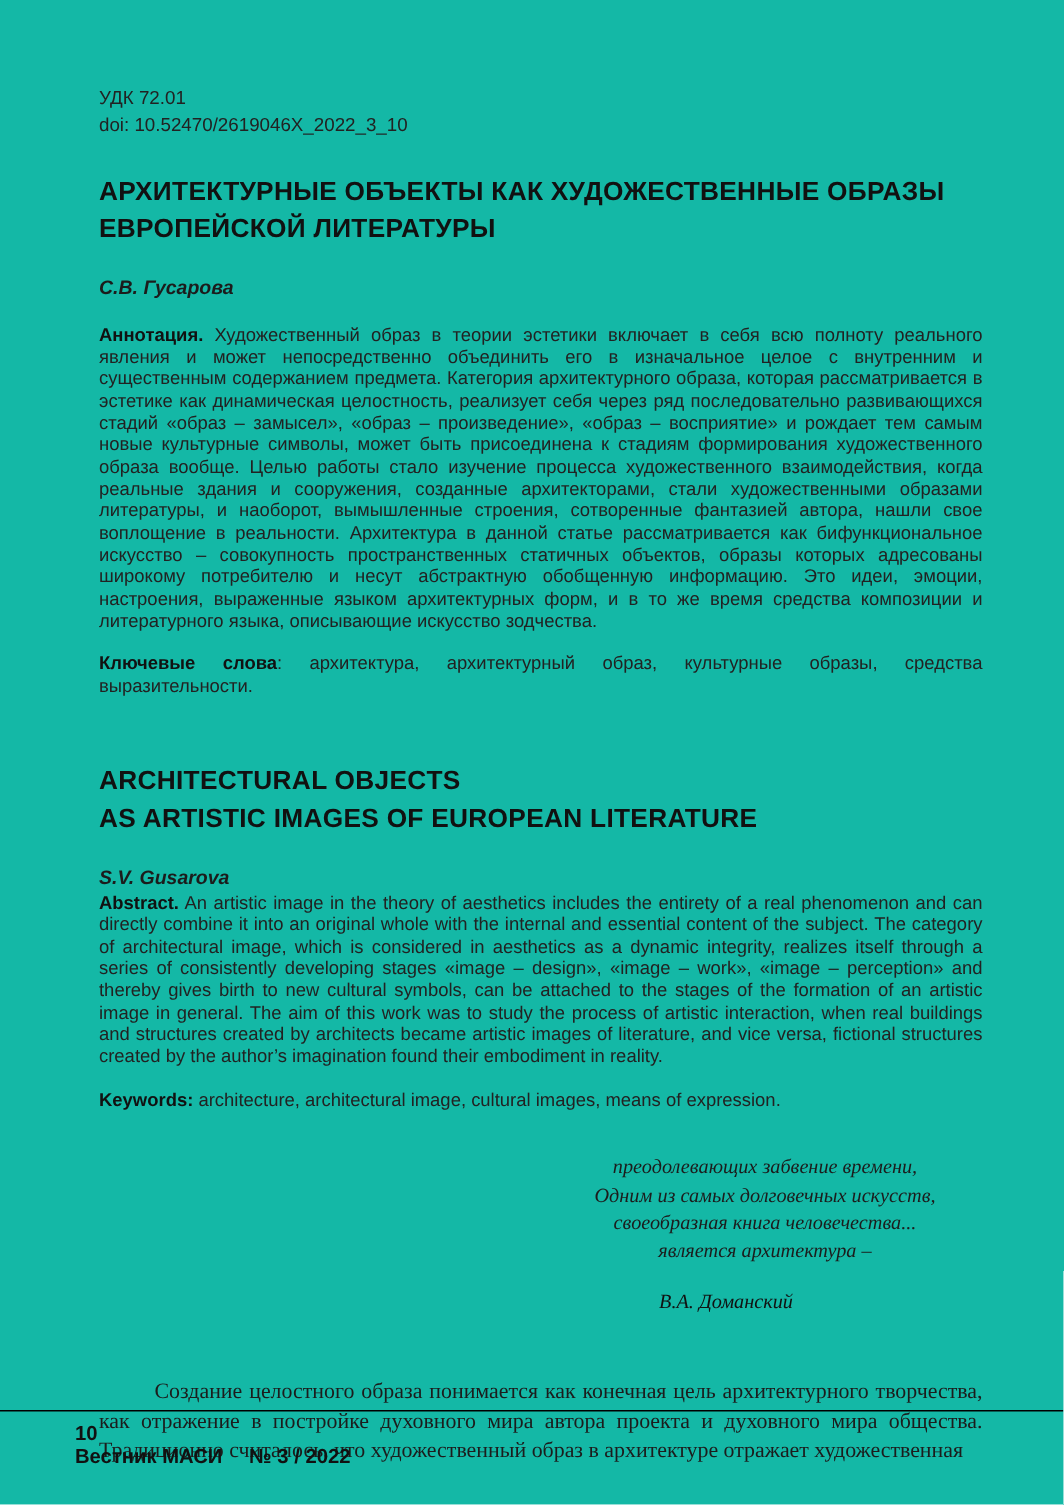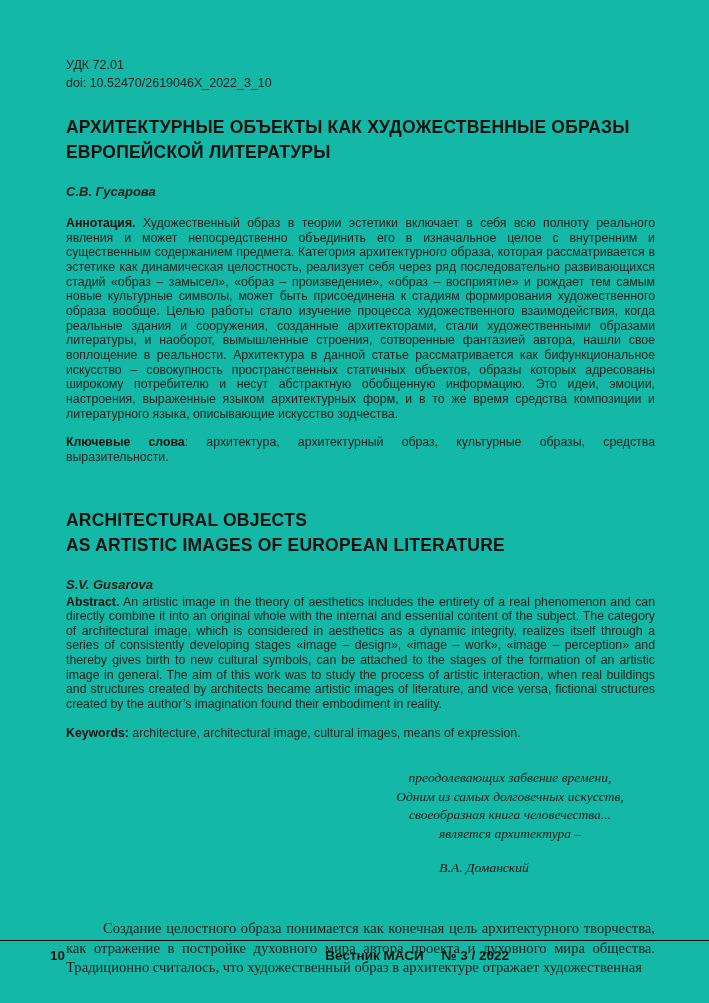--- a/index.html
+++ b/index.html
@@ -109,20 +109,21 @@
     top: 948px;
     width: 563px;
     display: flex;
     justify-content: space-between;
     align-items: baseline;
     box-sizing: border-box;
     padding: 0 54px 0 50px;
     font-size: 13.5px;
     font-weight: bold;
     color: #111111;
+    flex-direction: column;
   }
   .footer-right span { margin-left: 14px; }
   .footer-right span:first-child { margin-left: 0; }
 </style>
 </head>
 <body>
 
 <div class="page">
   <div class="content">
 

